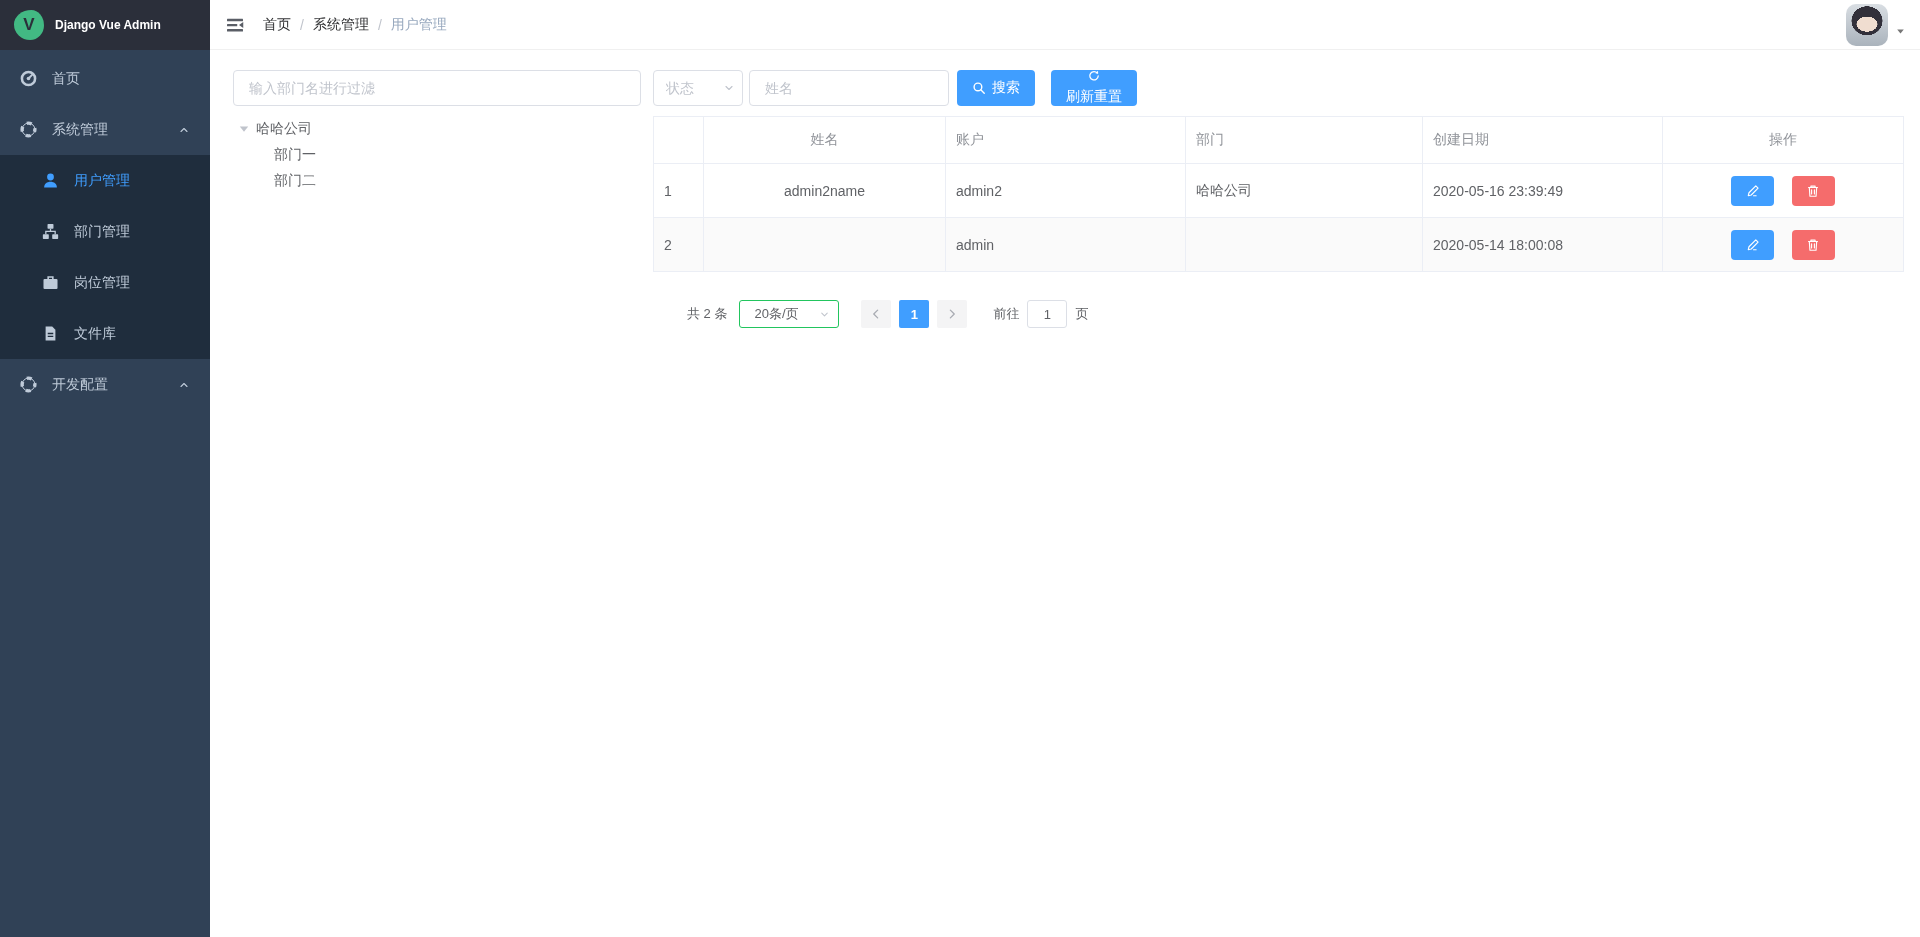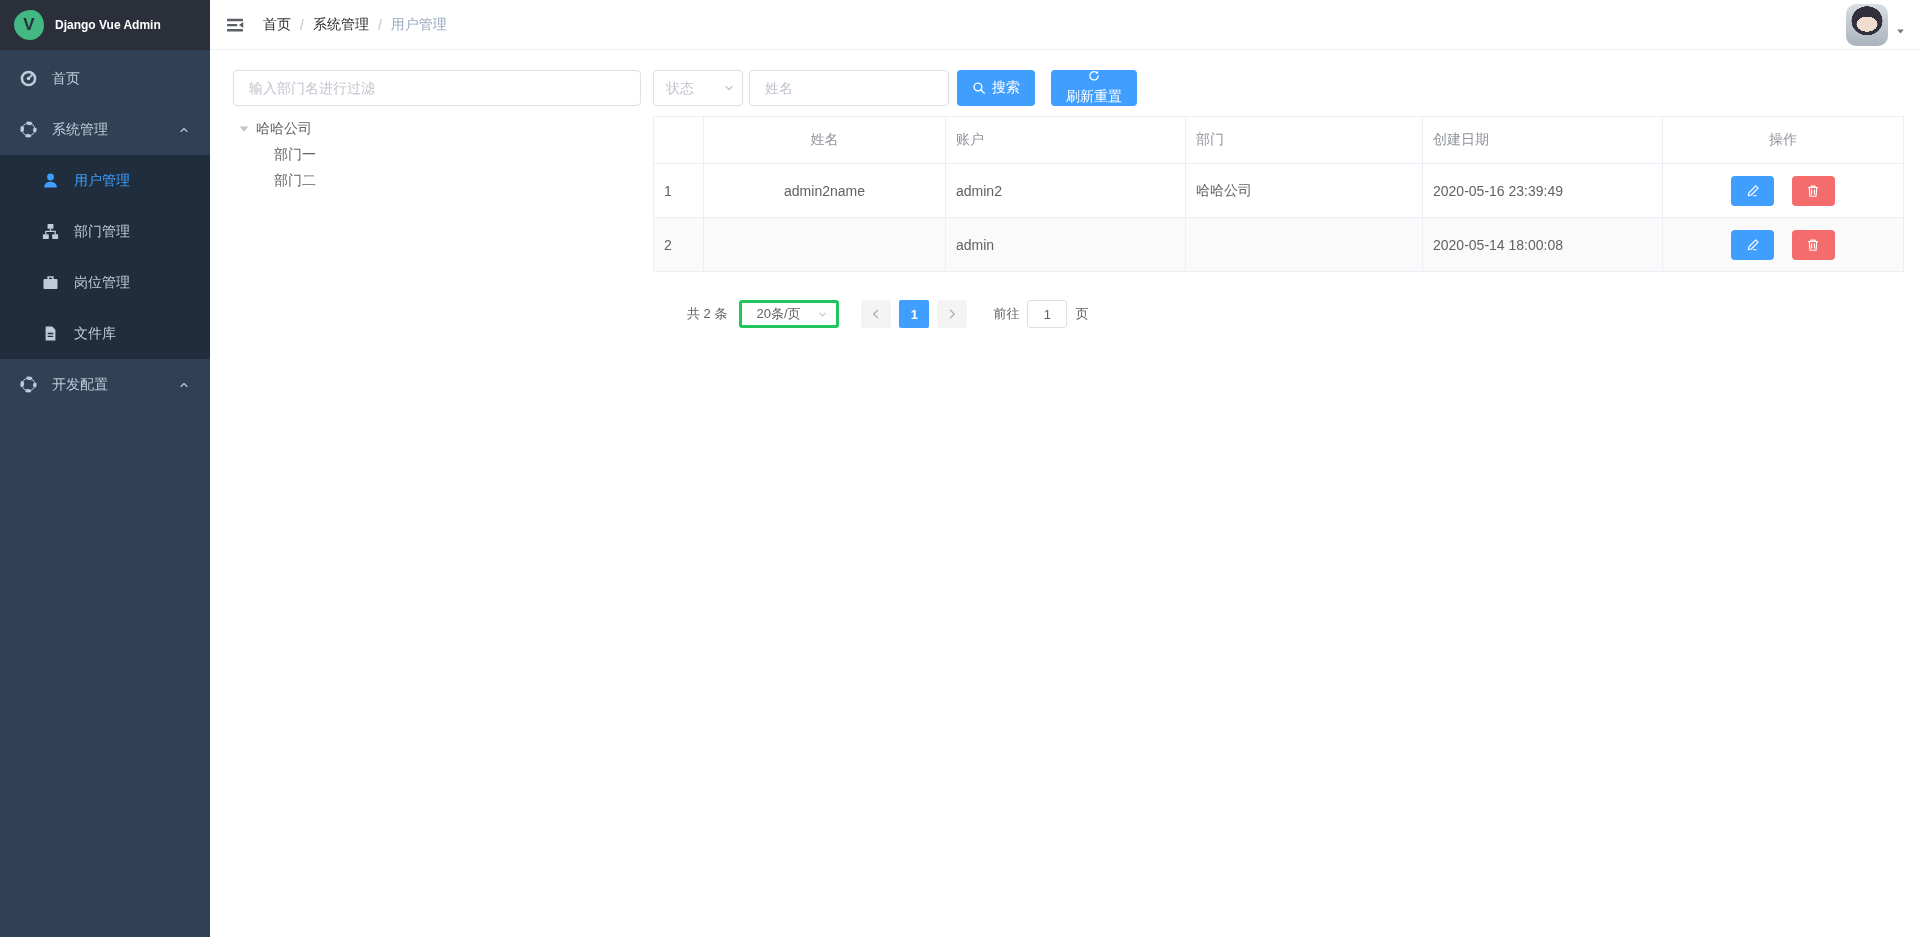--- a/index.html
+++ b/index.html
@@ -71,21 +71,21 @@
   .al { text-align:left; } .ac { text-align:center; }
   .action-btn { width:43px; height:30px; border:none; border-radius:4px; color:#fff; cursor:pointer;
                 display:inline-flex; align-items:center; justify-content:center; margin:0 7px; }
   .action-btn .aicon { width:14px; height:14px; }
   .btn-edit { background:#409eff; }
   .btn-del  { background:#f56c6c; }
 
   
   .pagination { margin-top:28px; display:flex; align-items:center; font-size:13px; color:#606266;margin-left:34px; }
   .pg-total { margin-right:12px; }
-  .pg-size { width:100px; height:28px; border:3px solid #22c55e; border-radius:3px; display:flex; align-items:center;
+  .pg-size { width:100px; height:28px; border:1px solid #22c55e; border-radius:3px; display:flex; align-items:center;
              justify-content:space-between; padding:0 8px 0 14px; color:#606266; cursor:pointer; margin-right:18px; background:#fff; }
   .pg-size .select-ch { width:11px; height:11px; color:#c0c4cc; }
   .pg-btn { min-width:30px; height:28px; border:none; border-radius:2px; background:#f4f4f5; color:#a8abb2;
             display:inline-flex; align-items:center; justify-content:center; margin:0 4px; cursor:pointer; }
   .pg-btn .picon { width:12px; height:12px; }
   .pg-page { min-width:30px; height:28px; border:none; border-radius:2px; background:#409eff; color:#fff;
              font-size:13px; font-weight:bold; display:inline-flex; align-items:center; justify-content:center; margin:0 4px; cursor:pointer; }
   .pg-goto { margin-left:22px; margin-right:8px; }
   .goto-input { width:40px; height:28px; border:1px solid #dcdfe6; border-radius:3px; text-align:center;
                 font-size:13px; color:#606266; outline:none; font-family:inherit; margin-right:8px; }

